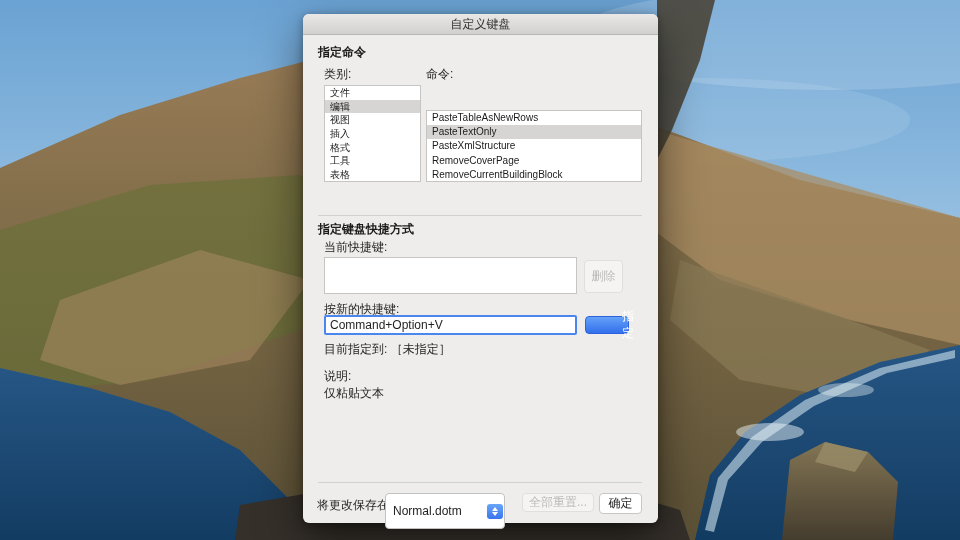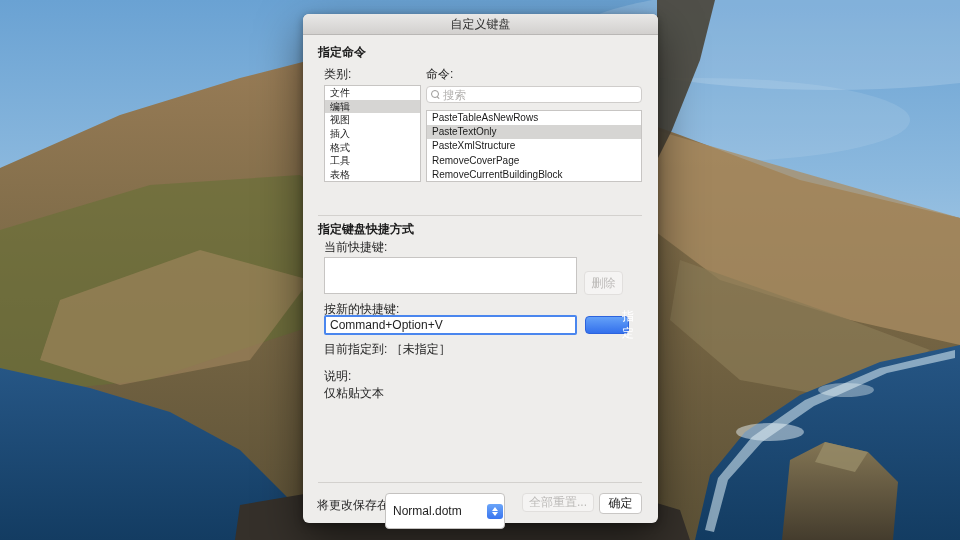--- a/index.html
+++ b/index.html
@@ -138,39 +138,35 @@
     <div class="listbox" style="left:21px; top:71px; width:97px; height:97px;">
         <div class="list-item">文件</div>
         <div class="list-item selected">编辑</div>
         <div class="list-item">视图</div>
         <div class="list-item">插入</div>
         <div class="list-item">格式</div>
         <div class="list-item">工具</div>
         <div class="list-item">表格</div>
       </div>
 
-    <div class="searchfield">
-      <span class="mag"></span>
-      <input type="text" placeholder="搜索" style="">
-    </div>
 
     <div class="listbox cmdlist" style="left:123px; top:96px; width:216px; height:72px;">
         <div class="list-item">PasteTableAsNewRows</div>
         <div class="list-item selected">PasteTextOnly</div>
         <div class="list-item">PasteXmlStructure</div>
         <div class="list-item">RemoveCoverPage</div>
         <div class="list-item">RemoveCurrentBuildingBlock</div>
       </div>
 
     <div class="divider" style="top:201px;"></div>
 
     <div class="hdr" style="left:15px; top:207px;">指定键盘快捷方式</div>
     <div class="lbl" style="left:21px; top:225px;">当前快捷键:</div>
     <div class="box" style="left:21px; top:243px; width:253px; height:37px;"></div>
-    <div class="btn disabled" style="left:281px; top:246px; width:39px; height:24px;margin-top:11px;">删除</div>
+    <div class="btn disabled" style="left:281px; top:246px; width:39px; height:33px;">删除</div>
 
     <div class="lbl" style="left:21px; top:287px;">按新的快捷键:</div>
     <input class="shortcut-input" type="text" value="Command+Option+V" style="">
     <div class="btn primary" style="left:282px; top:302px; width:40px; height:18px;">指定</div>
 
     <div class="lbl" style="left:21px; top:327px;">目前指定到: ［未指定］</div>
     <div class="lbl" style="left:21px; top:354px;">说明:</div>
     <div class="lbl" style="left:21px; top:371px;">仅粘贴文本</div>
 
     <div class="divider" style="top:468px;"></div>

